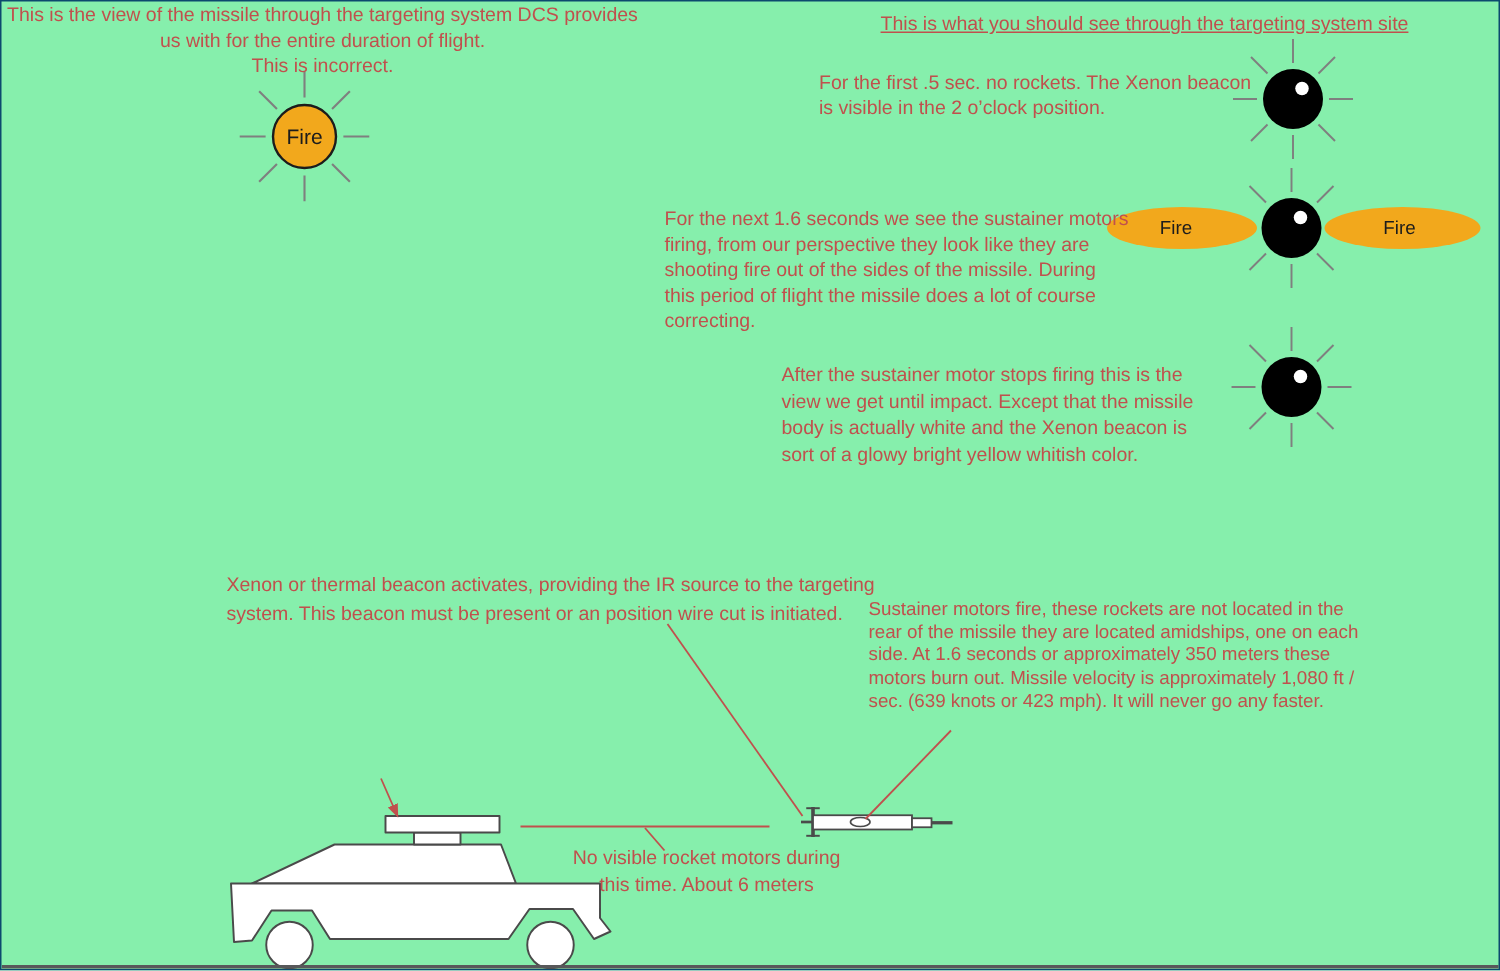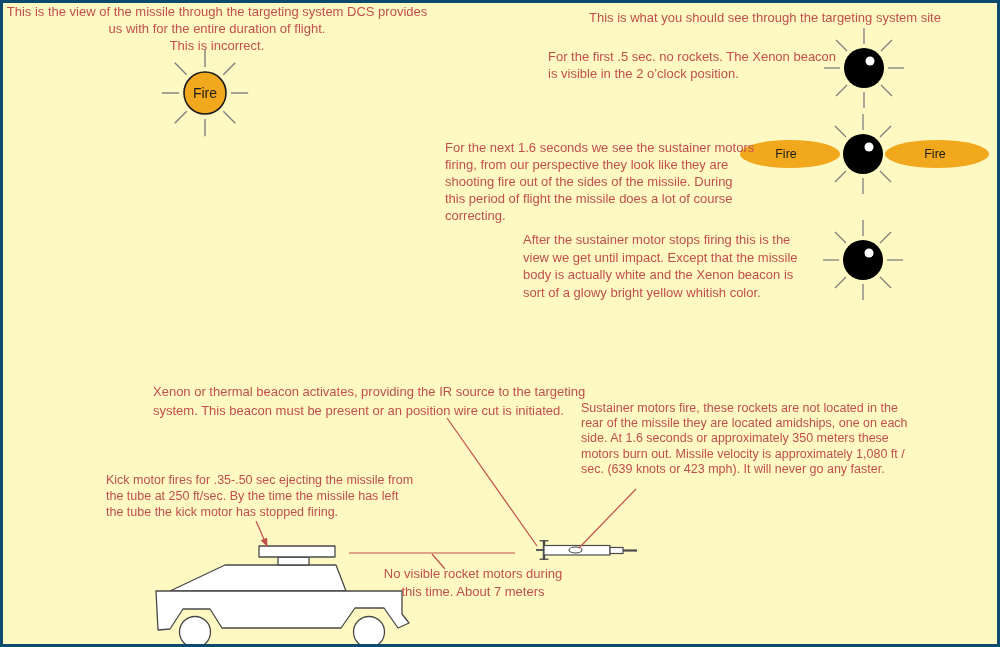--- a/index.html
+++ b/index.html
@@ -1,20 +1,20 @@
 <!DOCTYPE html>
 <html><head>
 <meta charset="utf-8">
 <style>
   html,body{margin:0;padding:0;background:#ffffff;}
   .page{
     position:relative;
     width:1000px;height:647px;
-    background:#fef9c3;
-    border:3px solid #0c4a6e;
+    background:#86efac;
+    border:1px solid #0c4a6e;
     box-sizing:border-box;
     overflow:hidden;
     font-family:"Liberation Sans",sans-serif;
   }
   .art{position:absolute;left:0;top:0;}
   .txt{
     position:absolute;
     color:#C0504D;
     font-size:13px;
     line-height:17px;
@@ -119,51 +119,48 @@
     <g>
       <line x1="0" y1="643.5" x2="1000" y2="643.5" stroke="#58585A" stroke-width="2.4"></line>
       <line x1="0" y1="646" x2="1000" y2="646" stroke="#bcbcbc" stroke-width="1"></line>
     </g>
   </svg>
 
   <div class="txt c" style="left:0; top:4; width:428px;">This is the view of the missile through the targeting system DCS provides
 us with for the entire duration of flight.
 This is incorrect.</div>
 
-  <div class="txt c" style="left:572px; top:6px; width:380px;">This is what you should see through the targeting system site</div>
+  <div class="txt c" style="left:572px; top:6px; width:380px;text-decoration:underline;">This is what you should see through the targeting system site</div>
 
   <div class="txt" style="left:545px; top:45px; width:300px;">For the first .5 sec. no rockets. The Xenon beacon
 is visible in the 2 o’clock position.</div>
 
   <div class="txt" style="left:442px; top:107px; width:320px;margin-top:29px;">For the next 1.6 seconds we see the sustainer motors
 firing, from our perspective they look like they are
 shooting fire out of the sides of the missile. During
 this period of flight the missile does a lot of course
 correcting.</div>
 
-  <div class="txt" style="left:520px; top:228px; width:320px; line-height:17.5px;">After the sustainer motor stops firing this is the
+  <div class="txt" style="left:520px; top:240px; width:320px; line-height:17.5px;">After the sustainer motor stops firing this is the
 view we get until impact.  Except that the missile
 body is actually white and the Xenon beacon is
 sort of a glowy bright yellow whitish color.</div>
 
   <div class="txt" style="left:150px; top:379px; width:460px; line-height:19px;">Xenon or thermal beacon activates, providing the IR source to the targeting
 system. This beacon must be present or an position wire cut is initiated.</div>
 
   <div class="txt" style="left:578px; top:398px; width:340px; font-size:12.5px; line-height:15.2px;">Sustainer motors fire, these rockets are not located in the
 rear of the missile they are located amidships, one on each
 side. At 1.6 seconds or approximately 350 meters these
 motors burn out.  Missile velocity is approximately 1,080 ft /
 sec. (639 knots or 423 mph). It will never go any faster.</div>
 
-  <div class="txt" style="left:103px; top:469px; width:330px; font-size:12.5px; line-height:16px;">Kick motor fires for .35-.50 sec ejecting the missile from
-the tube at 250 ft/sec. By the time the missile has left
-the tube the kick motor has stopped firing.</div>
 
   <div class="txt c" style="left:370px; top:562px; width:200px; line-height:17.5px;">No visible rocket motors during
-this time. About 7 meters</div>
+this time. About 6 meters</div>
 
   <div class="txt c blk sun-label" style="left:162px; top:82px; width:80px;">Fire</div>
 
   <div class="txt c blk fire-label" style="left:743px; top:144px; width:80px;">Fire</div>
 
   <div class="txt c blk fire-label" style="left:892px; top:144px; width:80px;">Fire</div>
 
 </div>
 
 </body></html>

